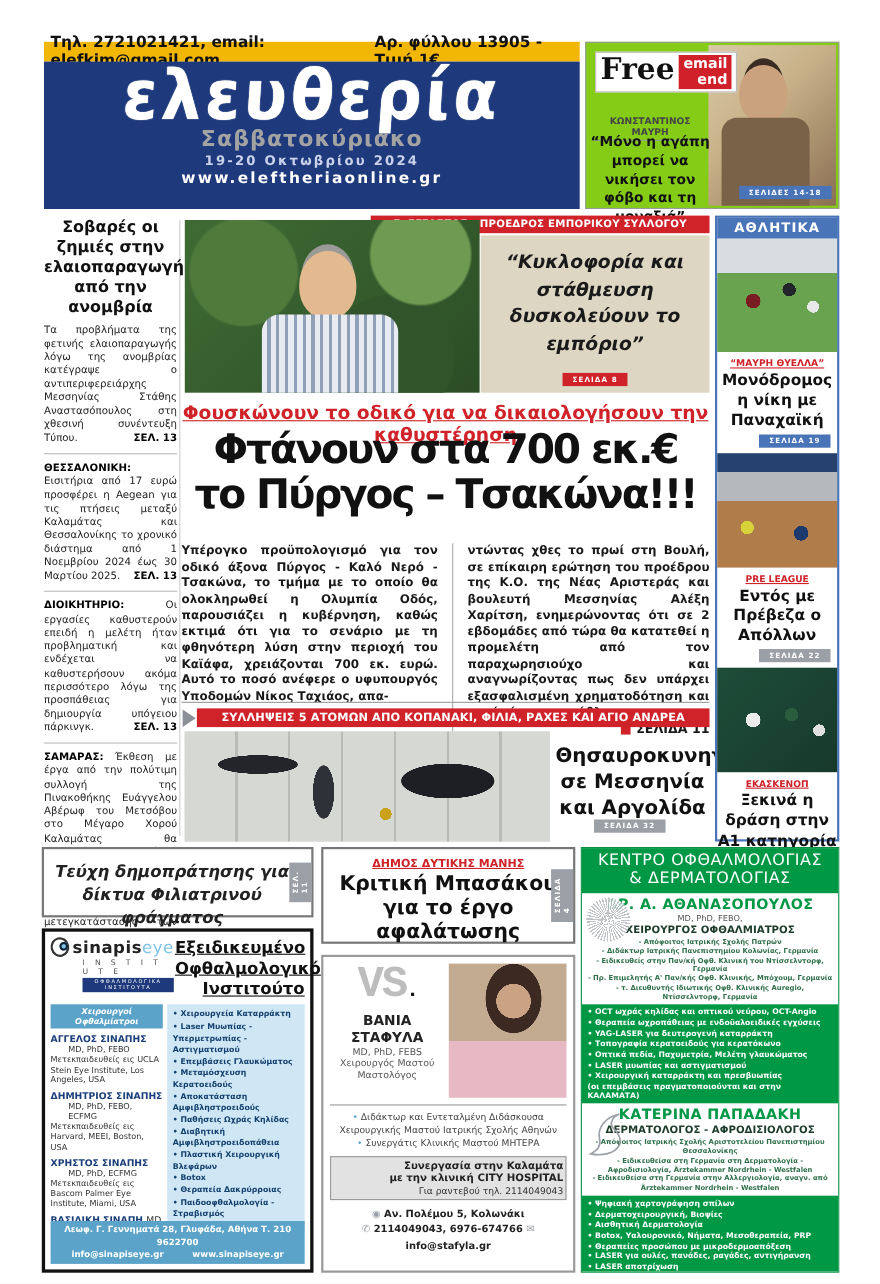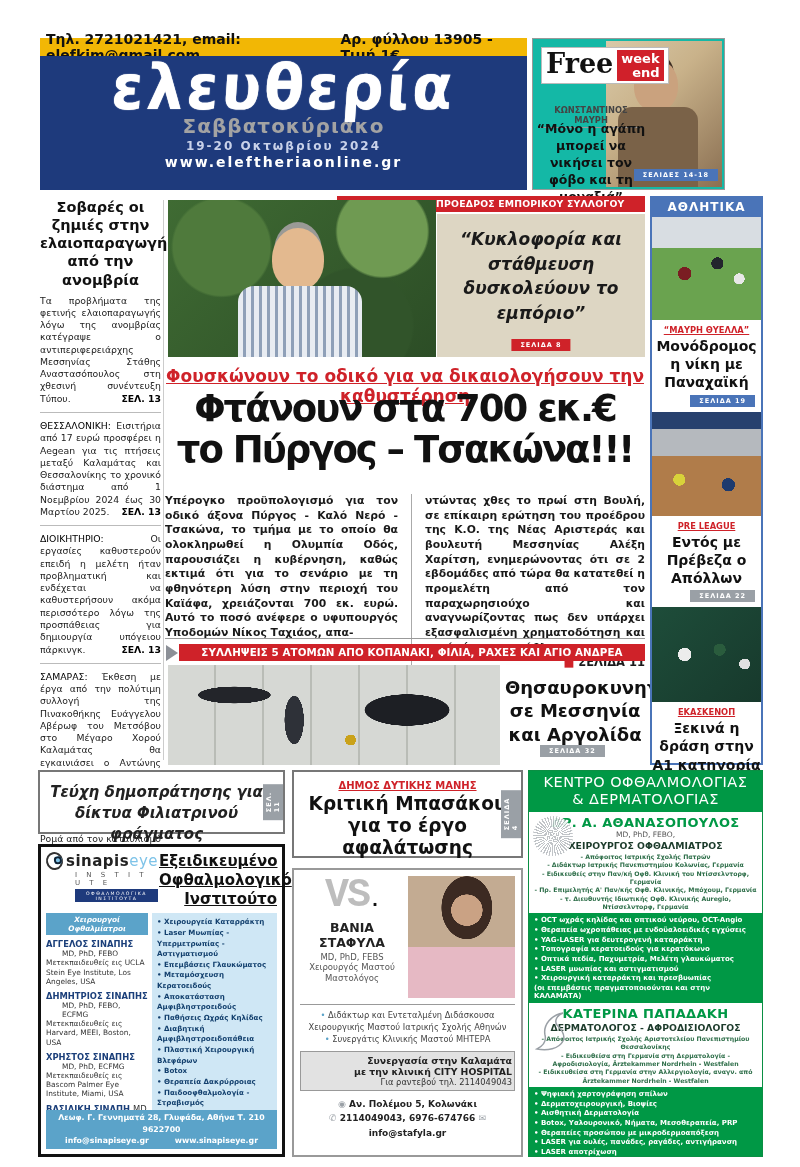--- a/index.html
+++ b/index.html
@@ -11,21 +11,21 @@
             display:flex; justify-content:space-between; align-items:center; padding:0 6px;
             font-size:14px; font-weight:bold; color:#111; }
   .masthead { position:absolute; left:40px; top:56px; width:487px; height:134px; background:#1e3a7c; text-align:center; overflow:hidden; }
   .logo { color:#fff; font-weight:bold; font-size:58px; letter-spacing:3px; line-height:1.0; margin-top:2px;
           transform:skewX(-4deg) scaleY(1.08); text-shadow:0 0 1px #fff; }
   .edition { color:#a3a3a3; font-weight:bold; font-size:20px; letter-spacing:1px; margin-top:-2px; }
   .mdate { color:#c9d2ea; font-weight:bold; font-size:12px; letter-spacing:2px; margin-top:1px; }
   .website { color:#fff; font-weight:bold; font-size:14px; letter-spacing:2px; margin-top:1px; }
 
   
-  .fw { position:absolute; left:532px; top:38px; width:193px; height:152px; border:1px solid #999; background:#14b8a6; }
+  .fw { position:absolute; left:532px; top:38px; width:231px; height:152px; border:1px solid #999; background:#84cc16; }
   .fw-photo { position:absolute; right:2px; top:2px; width:116px; height:146px;
               background:linear-gradient(135deg,#d9c9a8 0%,#c9b28a 40%,#8a6f52 100%); }
   .fw-photo::before { content:""; position:absolute; left:28px; top:18px; width:44px; height:52px; border-radius:50% 50% 45% 45%;
               background:#caa27e; box-shadow:0 -10px 0 -4px #3a2c22; }
   .fw-photo::after { content:""; position:absolute; left:12px; top:66px; width:80px; height:80px; border-radius:14px 14px 0 0;
               background:#7a6248; }
   .fw-brand { position:absolute; left:8px; top:8px; display:flex; align-items:stretch; border:1px solid #bbb; background:#fff; padding:2px 4px; }
   .fw-free { font-family:"DejaVu Serif", serif; font-weight:bold; font-size:27px; color:#111; line-height:1; padding-right:4px; }
   .fw-week { background:#d0202a; color:#fff; font-weight:bold; font-size:13px; line-height:1.05; padding:2px 4px; text-align:right; }
   .fw-name { position:absolute; left:6px; top:66px; width:104px; font-size:8.3px; font-weight:bold; color:#444;
@@ -37,21 +37,21 @@
   .badge.red  { background:#cf2229; }
   .badge.gray { background:#9aa0a6; }
   .fw-badge { position:absolute; right:6px; bottom:8px; }
 
   
   .vline { position:absolute; left:163px; top:200px; width:1px; height:560px; background:#ccc; }
   .leftcol { position:absolute; left:40px; top:198px; width:121px; }
   .feat-title { font-size:14.5px; font-weight:bold; color:#111; text-align:center; line-height:1.25; margin-bottom:6px; }
   .brief { border-top:1px solid #bbb; margin-top:7px; padding-top:7px; }
   .story-body { font-size:9.3px; color:#222; text-align:justify; line-height:1.32; }
-  .story-body .lead { font-weight:normal; color:#000; }
+  .story-body .lead { font-weight:bold; color:#000; }
   .story-body .pref { font-weight:bold; color:#000; float:right; }
 
   
   .int-kicker { position:absolute; left:337px; top:196px; width:308px; height:16px; background:#cf2229; color:#fff;
                 font-size:9.3px; font-weight:bold; text-align:center; line-height:16px; letter-spacing:0.2px; }
   .int-photo { position:absolute; left:168px; top:200px; width:268px; height:157px;
                background:radial-gradient(circle at 20% 30%, #4f7a3c 0 20%, transparent 21%),
                           radial-gradient(circle at 80% 20%, #6f9a52 0 18%, transparent 19%),
                           radial-gradient(circle at 70% 80%, #31542a 0 25%, transparent 26%),
                           linear-gradient(135deg,#3f6b33,#2c4d26); }
@@ -209,21 +209,21 @@
     <div class="edition">Σαββατοκύριακο</div>
     <div class="mdate">19-20 Οκτωβρίου 2024</div>
     <div class="website">www.eleftheriaonline.gr</div>
   </div>
 
   <div class="fw">
     <div class="fw-photo"></div>
     <div class="fw-brand">
       <span class="fw-free">Free</span>
       <span class="fw-week">
-        <span>week</span><br>
+        <span>email</span><br>
         <span>end</span>
       </span>
     </div>
     <div class="fw-name">ΚΩΝΣΤΑΝΤΙΝΟΣ ΜΑΥΡΗ</div>
     <div class="fw-quote">“Μόνο η αγάπη μπορεί να νικήσει τον φόβο και τη μοναξιά”</div>
     <span class="badge blue fw-badge">ΣΕΛΙΔΕΣ 14-18</span>
   </div>
 
   <div class="vline"></div>
 

